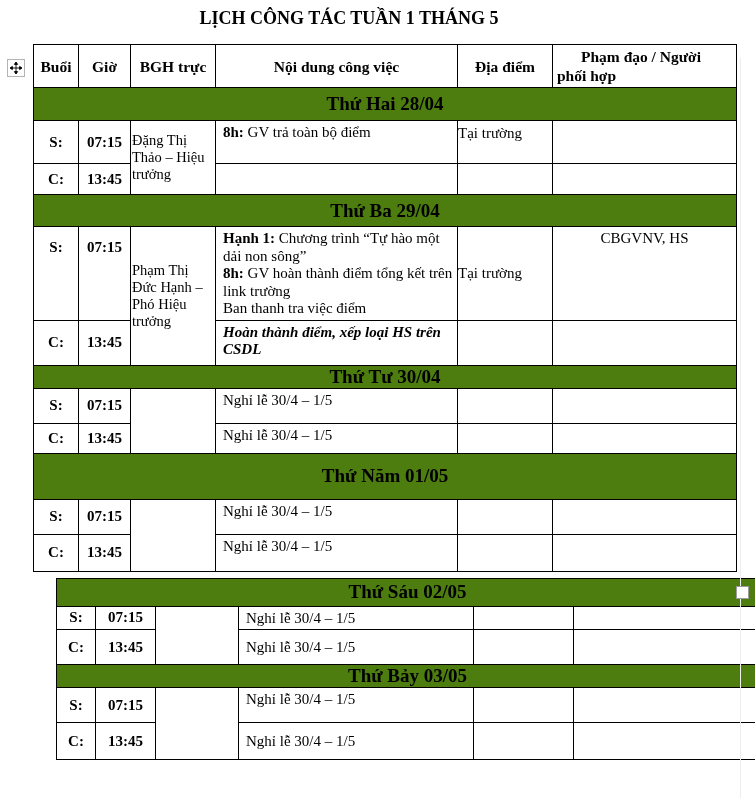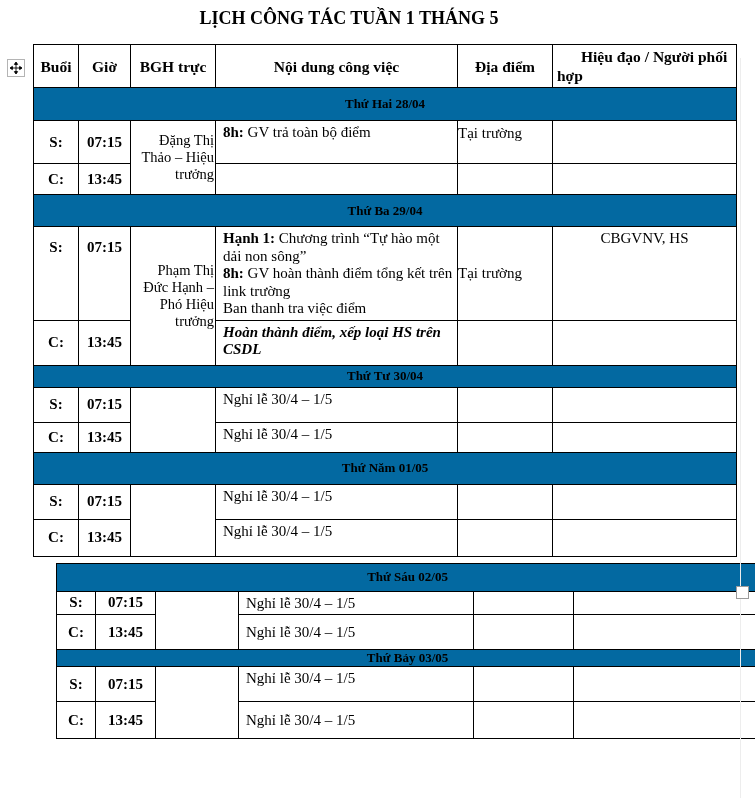--- a/index.html
+++ b/index.html
@@ -21,24 +21,24 @@
   .resize-handle{
     position:absolute;left:736px;top:586px;width:11px;height:11px;
     background:#fff;border:1px solid #9b9b9b;
   }
   table{border-collapse:collapse;table-layout:fixed;}
   #t1{margin:13px 0 0 33px;width:704px;}
   #t2{margin:6px 0 0 56px;width:703px;}
   td{border:1px solid #000;font-size:15px;padding:0;overflow:hidden;word-wrap:break-word;}
   tr.hdr td{font-weight:bold;font-size:15.5px;text-align:center;vertical-align:middle;line-height:19px;}
   td.leader-h{text-align:left !important;padding:0 3px 0 4px;text-indent:24px;}
-  tr.band td{background:#0369a1;font-weight:bold;font-size:13px;text-align:center;vertical-align:middle;}
+  tr.band td{background:#4d7c0f;font-weight:bold;font-size:19px;text-align:center;vertical-align:middle;}
   td.ses{text-align:center;font-weight:bold;vertical-align:middle;}
   td.ses-top{vertical-align:top;padding-top:12px;}
-  td.bgh{ text-align:right;vertical-align:middle;font-size:14.5px;line-height:17px;padding:0 1px;}
+  td.bgh{ text-align:left;vertical-align:middle;font-size:14.5px;line-height:17px;padding:0 1px;}
   td.content{text-align:left;vertical-align:top;padding:3px 4px 2px 7px;line-height:17.5px;}
   td.content-mid{vertical-align:middle;}
   td.loc{text-align:left;vertical-align:top;padding-top:4px;}
   td.loc-mid{vertical-align:middle;padding-top:0;}
   td.leader{text-align:center;vertical-align:top;padding:3px 3px 2px 3px;}
   .b{font-weight:bold;}
   .bi{font-weight:bold;font-style:italic;}
 </style>
 </head>
 <body>
@@ -72,21 +72,21 @@
       <col style="width:184px">
   </colgroup>
 
   <tbody>
       <tr class="hdr" style="height:43px">
     <td>Buổi</td>
     <td>Giờ</td>
     <td>BGH trực</td>
     <td>Nội dung công việc</td>
     <td>Địa điểm</td>
-    <td class="leader-h">Hiệu đạo / Người phối hợp</td>
+    <td class="leader-h">Phạm đạo / Người phối hợp</td>
   </tr>
 
   <tr class="band" style="height:33px">
     <td colspan="6">Thứ Hai 28/04</td>
   </tr>
   <tr style="height:43px">
     <td class="ses">S:</td>
     <td class="ses">07:15</td>
     <td class="bgh" rowspan="2">Đặng Thị Thảo – Hiệu trưởng</td>
     <td class="content"><span class="b">8h:</span><span> GV trả toàn bộ điểm</span></td>
@@ -136,21 +136,21 @@
     <td class="leader"></td>
   </tr>
   <tr style="height:30px">
     <td class="ses">C:</td>
     <td class="ses">13:45</td>
     <td class="content">Nghỉ lễ 30/4 – 1/5</td>
     <td class="loc"></td>
     <td class="leader"></td>
   </tr>
 
-  <tr class="band" style="height:32px">
+  <tr class="band" style="height:46px">
     <td colspan="6">Thứ Năm 01/05</td>
   </tr>
   <tr style="height:35px">
     <td class="ses">S:</td>
     <td class="ses">07:15</td>
     <td class="bgh" rowspan="2"></td>
     <td class="content">Nghỉ lễ 30/4 – 1/5</td>
     <td class="loc"></td>
     <td class="leader"></td>
   </tr>

